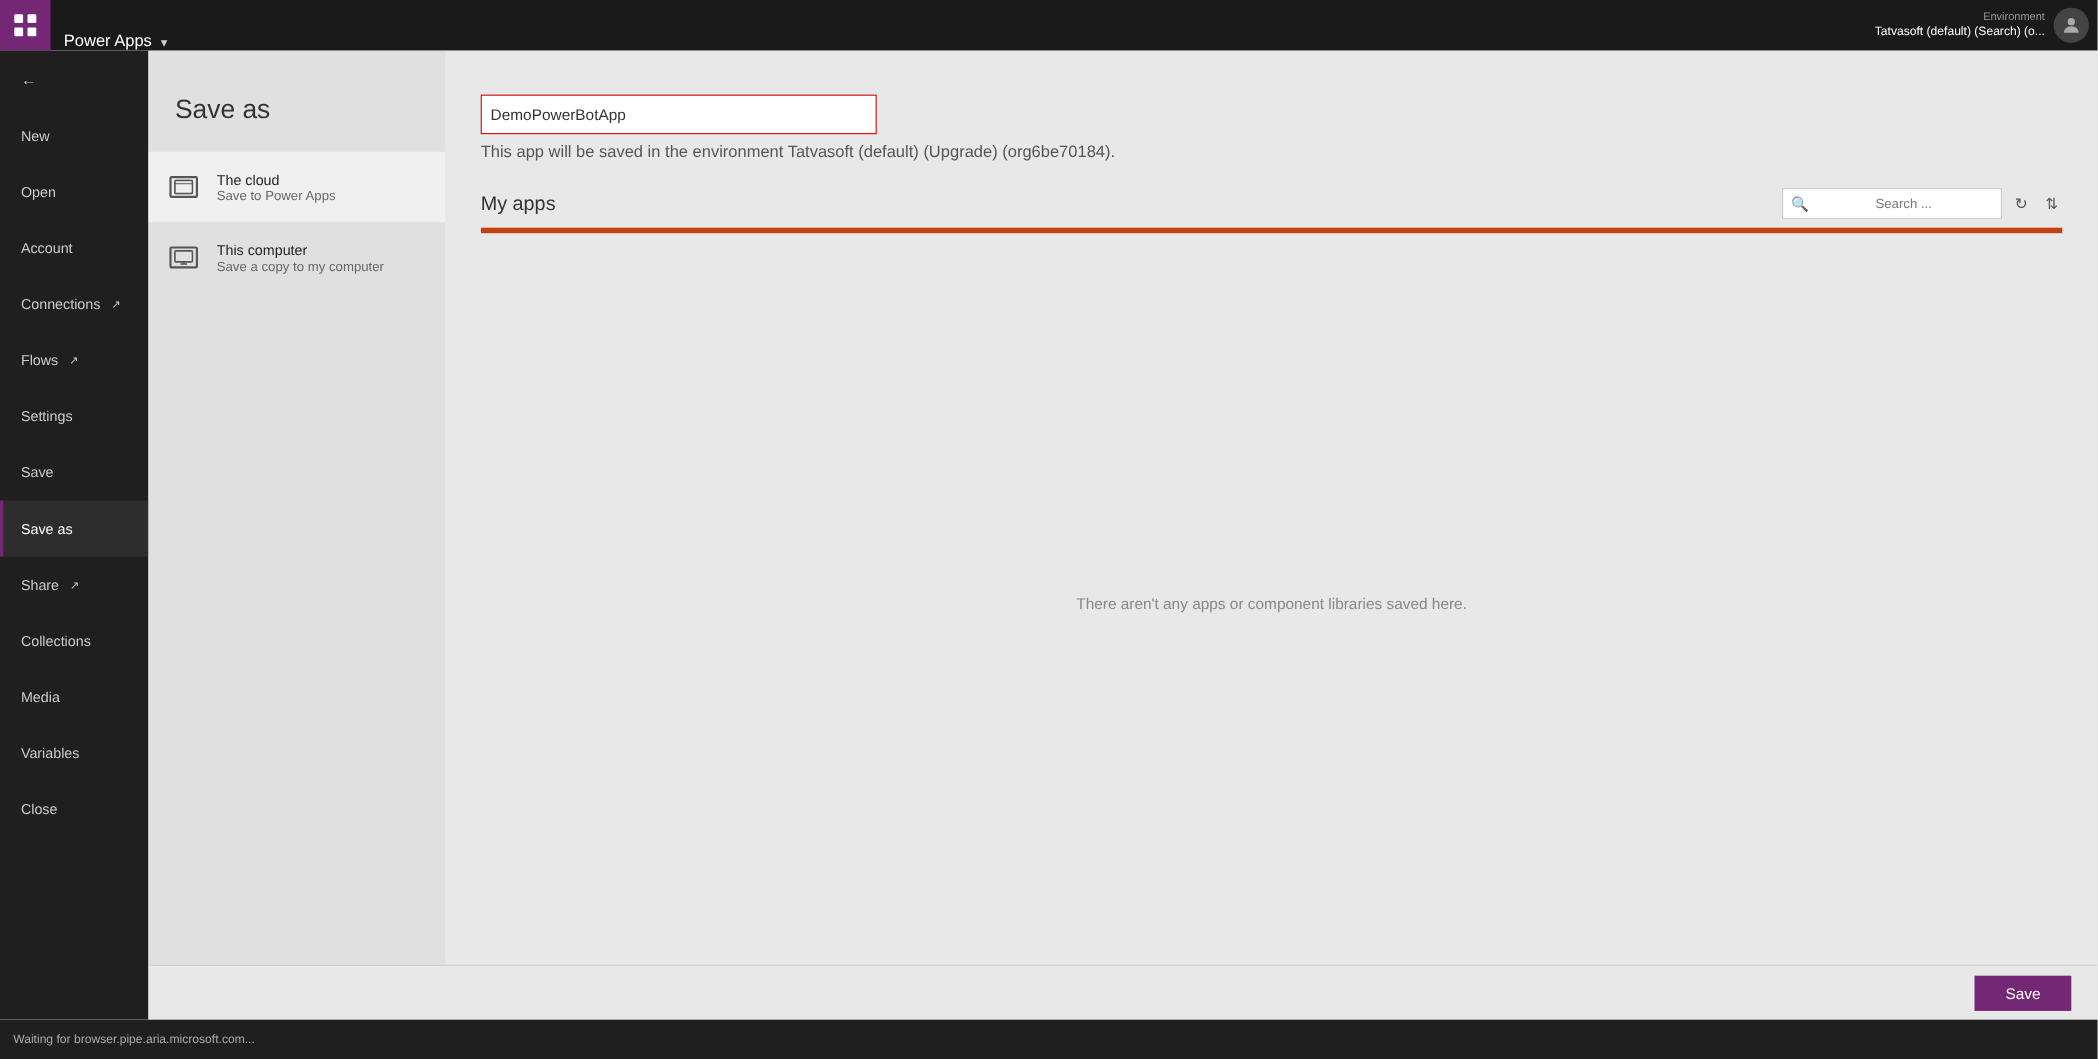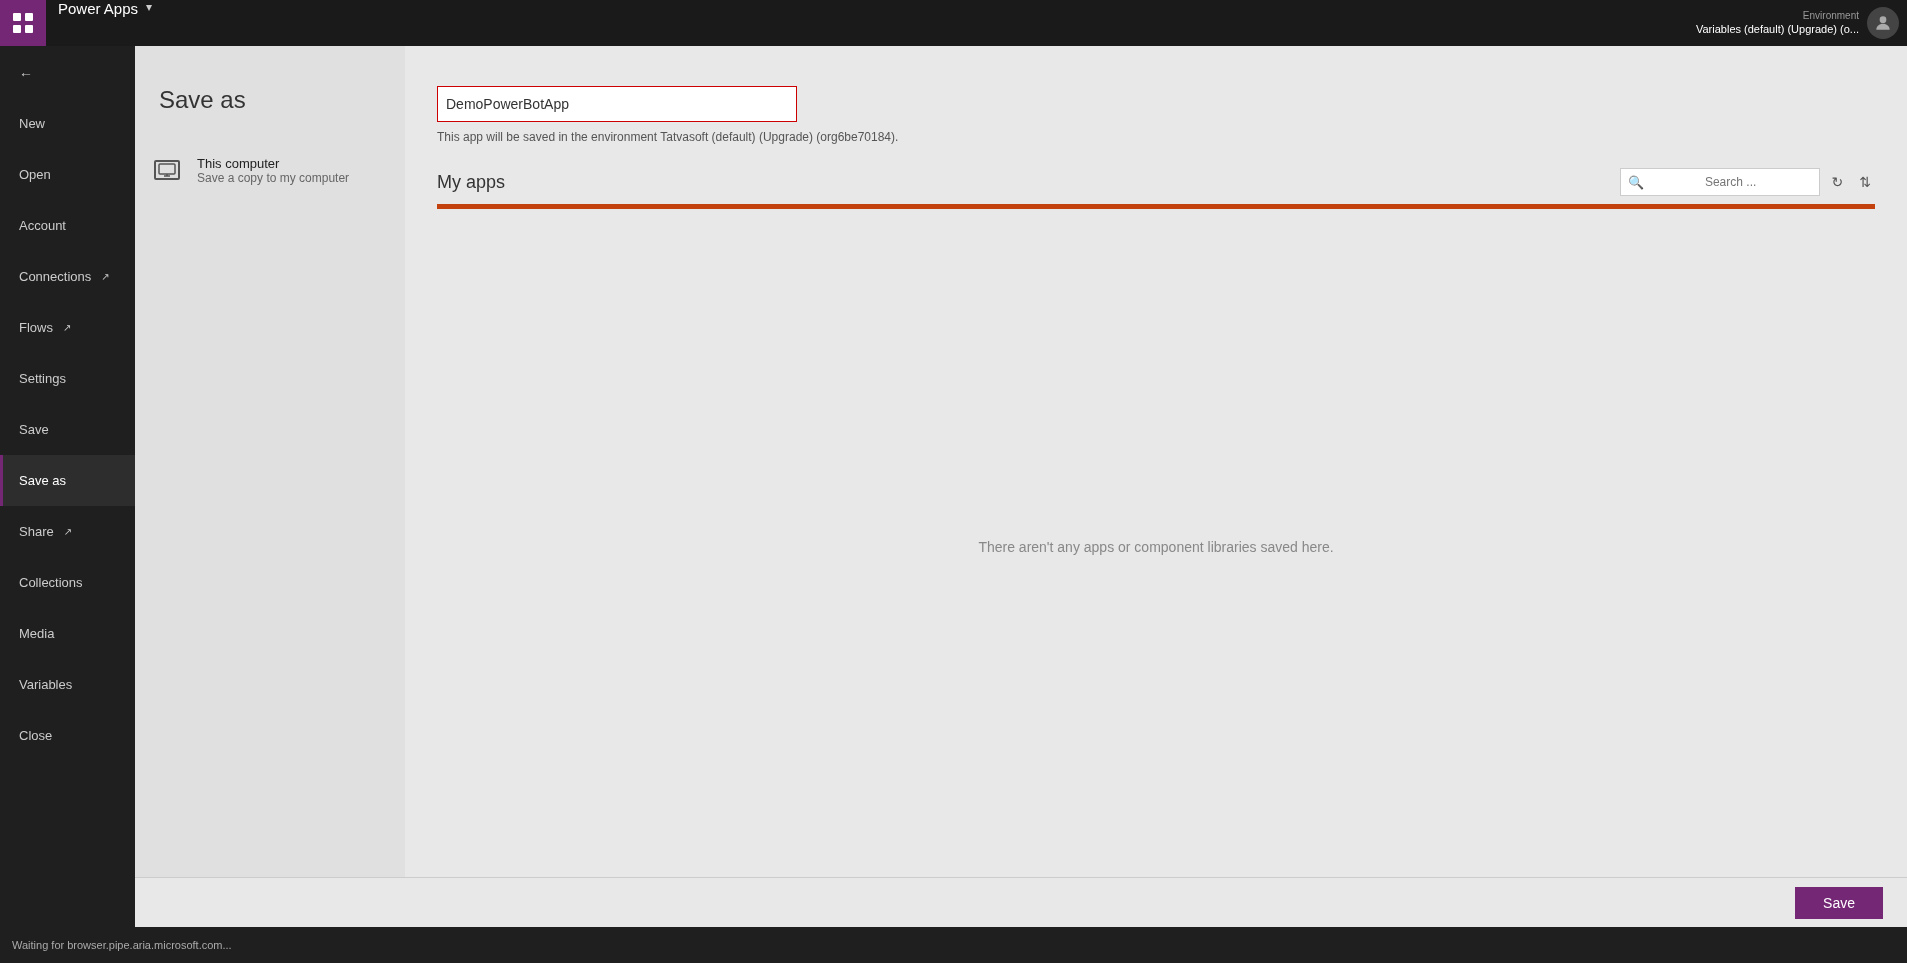--- a/index.html
+++ b/index.html
@@ -10,21 +10,21 @@
       height: 46px;
       background: #1a1a1a;
       display: flex;
       align-items: center;
       justify-content: space-between;
       padding: 0 0 0 0;
       flex-shrink: 0;
     }
     .topbar-left {
       display: flex;
-      align-items: flex-start;
+      align-items: flex-end;
       gap: 0;
     }
     .topbar-apps-icon {
       width: 46px;
       height: 46px;
       background: #742774;
       display: flex;
       align-items: center;
       justify-content: center;
       flex-shrink: 0;
@@ -193,21 +193,21 @@
       width: 360px;
       height: 36px;
       border: 1px solid #c00;
       background: #fff;
       font-size: 14px;
       padding: 16px 8px;
       color: #333;
       outline: none;
     }
     .env-note {
-      font-size: 12px;
+      font-size: 15px;
       color: #555;
       margin-top: 8px;
     }
     .myapps-section {
       margin-top: 24px;
       flex: 1;
       display: flex;
       flex-direction: column;
       overflow: hidden;
     }
@@ -312,21 +312,21 @@
         <rect x="1" y="13" width="8" height="8" rx="1"></rect>
         <rect x="13" y="13" width="8" height="8" rx="1"></rect>
       </svg>
     </div>
     <span class="topbar-title">Power Apps</span>
     <span class="topbar-chevron">▾</span>
   </div>
   <div class="topbar-right">
     <div class="env-info">
       <div class="env-label">Environment</div>
-      <div class="env-name">Variables (default) (Upgrade) (o...</div>
+      <div class="env-name">Tatvasoft (default) (Search) (o...</div>
     </div>
     <div class="avatar-circle">
       <svg viewBox="0 0 24 24" width="20" height="20" fill="#aaa">
         <circle cx="12" cy="8" r="4"></circle>
         <path d="M4 20c0-4 3.6-7 8-7s8 3 8 7"></path>
       </svg>
     </div>
   </div>
 </div>
 
@@ -379,20 +379,34 @@
       <span>Close</span>
     </div>
   </div>
 
   <div class="content">
     <div class="saveas-panel">
 
       <div class="saveas-left">
         <div class="saveas-title">Save as</div>
 
+        <div class="saveas-option selected">
+          <div class="saveas-option-icon">
+            <div class="icon-box">
+              <svg width="18" height="14" viewBox="0 0 18 14" fill="none">
+                <rect x="1" y="1" width="16" height="12" rx="1" stroke="#555" stroke-width="1.5" fill="none"></rect>
+                <line x1="1" y1="4" x2="17" y2="4" stroke="#555" stroke-width="1"></line>
+              </svg>
+            </div>
+          </div>
+          <div class="saveas-option-text">
+            <div class="saveas-option-title">The cloud</div>
+            <div class="saveas-option-subtitle">Save to Power Apps</div>
+          </div>
+        </div>
 
         <div class="saveas-option">
           <div class="saveas-option-icon">
             <div class="icon-box">
               <svg width="18" height="14" viewBox="0 0 18 14" fill="none">
                 <rect x="1" y="1" width="16" height="10" rx="1" stroke="#555" stroke-width="1.5" fill="none"></rect>
                 <line x1="6" y1="13" x2="12" y2="13" stroke="#555" stroke-width="1.5"></line>
                 <line x1="9" y1="11" x2="9" y2="13" stroke="#555" stroke-width="1.5"></line>
               </svg>
             </div>

